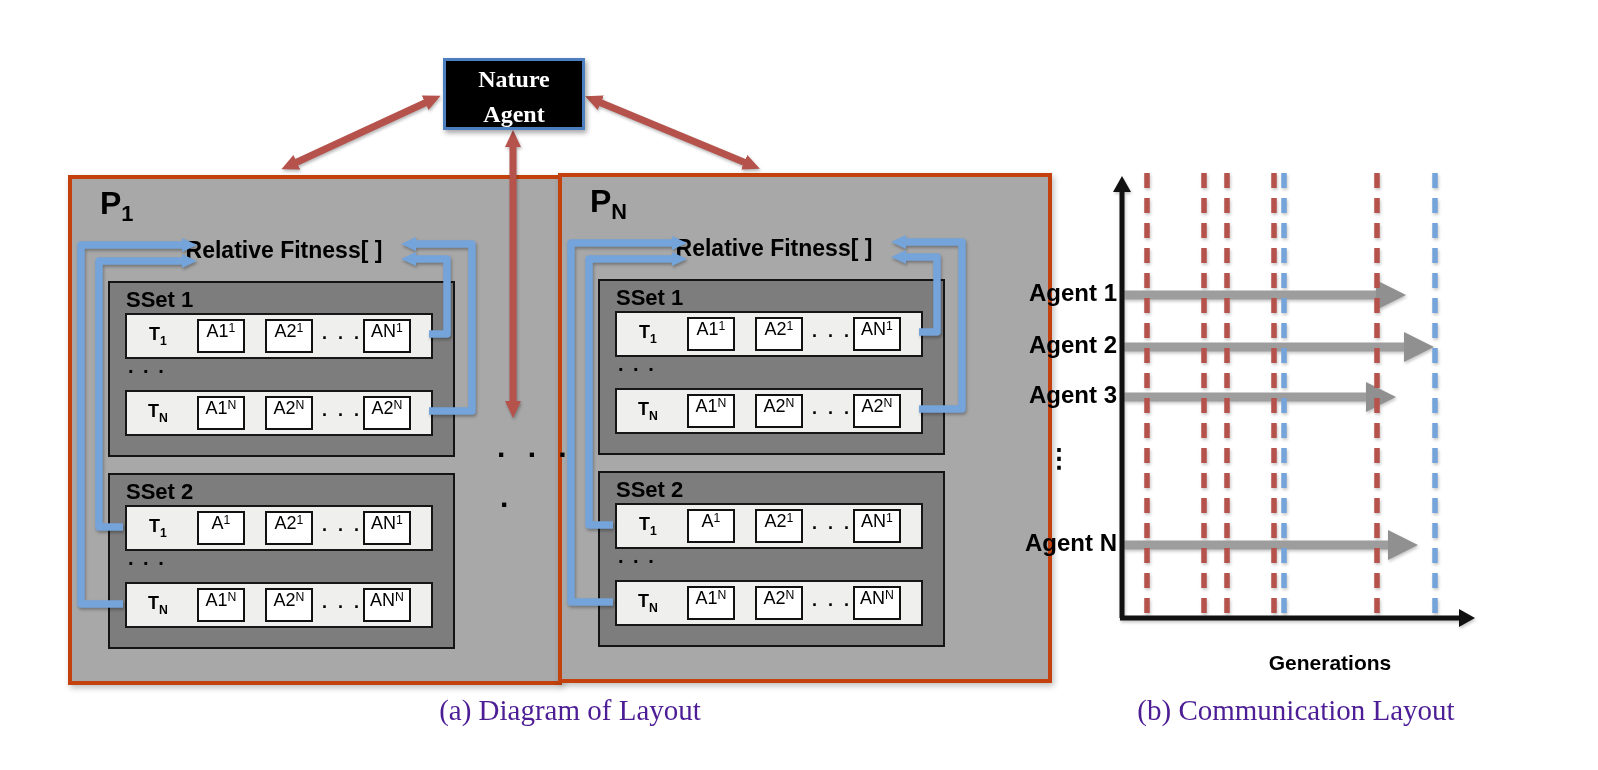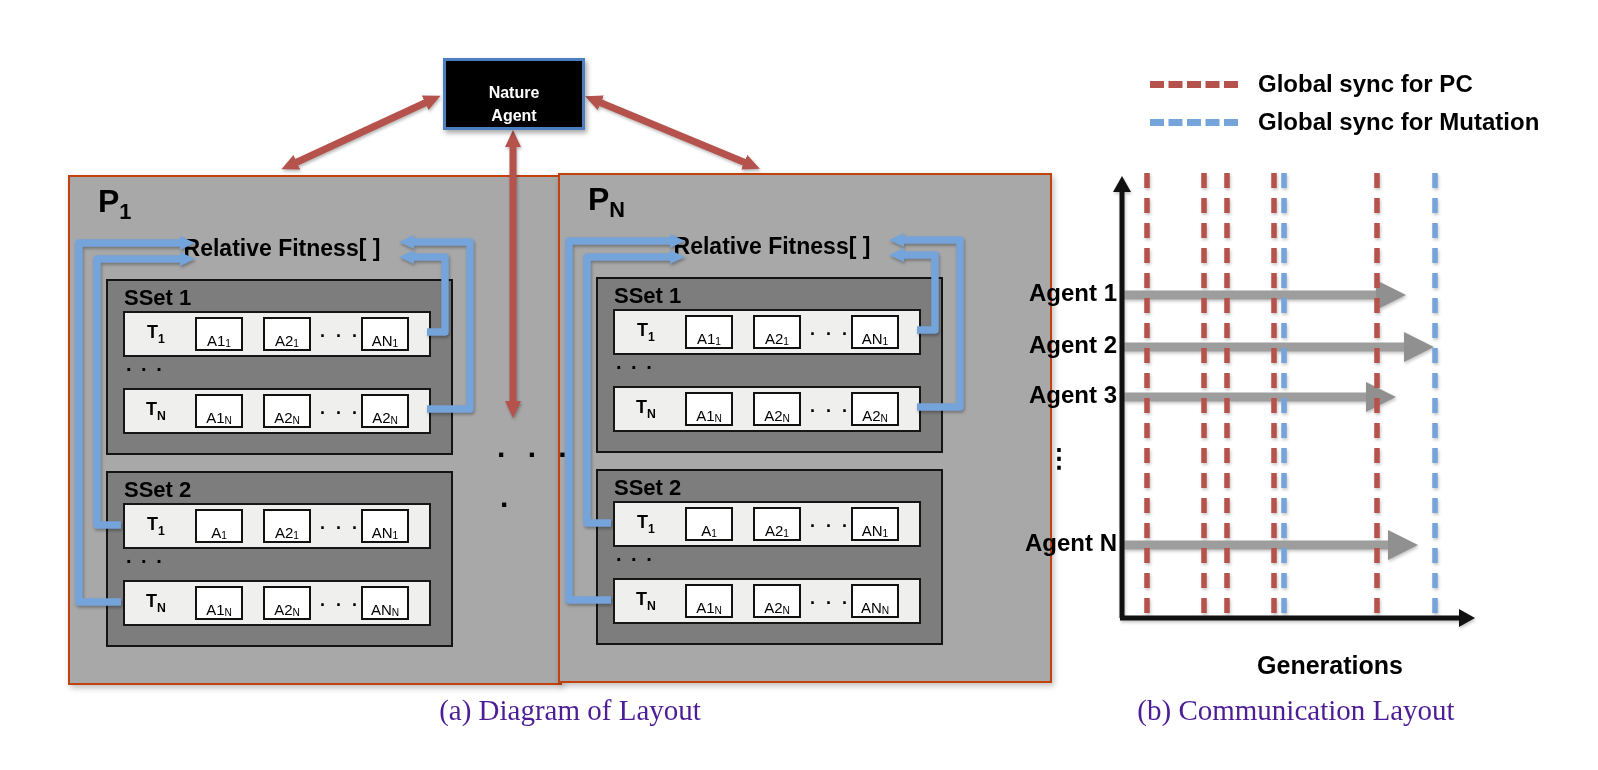--- a/index.html
+++ b/index.html
@@ -6,45 +6,45 @@
   .stage{position:relative;width:1598px;height:770px;background:#fff;overflow:hidden;
          font-family:"Liberation Sans",sans-serif;color:#000;}
   .stage *{box-sizing:border-box;}
   section{position:absolute;}
   
   .panel-a{left:0;top:0;width:1000px;height:770px;}
   .red-links{position:absolute;left:0;top:0;filter:drop-shadow(1px 2px 1.5px rgba(0,0,0,.28));}
   .red-arrow{stroke:var(--red);stroke-width:7;fill:none;stroke-linejoin:round;}
   .rarrow-fill{fill:var(--red);}
   .nature{position:absolute;left:443px;top:58px;width:142px;height:72px;background:#000;
-          border:3px solid var(--nature_border);color:#fff;font-weight:bold;font-size:16px;
-          text-align:center;line-height:1.45;padding-top:20px;box-shadow:2px 3px 5px rgba(0,0,0,.35);}
+          border:3px solid var(--nature_border);color:#fff;font-weight:bold;font-size:24px;
+          text-align:center;line-height:1.45;padding-top:1px;box-shadow:2px 3px 5px rgba(0,0,0,.35);font-family:Liberation Serif, serif;}
   .panel{position:absolute;width:494px;height:510px;background:var(--panel_gray);
-         border:2px solid #c2410c;box-shadow:2px 3px 6px rgba(0,0,0,.25);}
+         border:4px solid #c2410c;box-shadow:2px 3px 6px rgba(0,0,0,.25);}
   .p-left{left:68px;top:175px;}
   .p-right{left:558px;top:173px;}
   .p-name{position:absolute;left:28px;top:6px;font-size:32px;font-weight:bold;}
   .p-name sub,.t sub,.cellbox sub{font-size:68%;}
   .fitness{position:absolute;left:62px;top:58px;width:300px;text-align:center;
            font-size:23px;font-weight:bold;white-space:nowrap;}
   .blue-links{position:absolute;left:0;top:0;overflow:visible;
               filter:drop-shadow(1px 2px 1.5px rgba(0,0,0,.3));}
   .blue-arrow{stroke:var(--blue);stroke-width:7.5;fill:none;stroke-linejoin:round;}
   .barrow-fill{fill:var(--blue);}
   .sset{position:absolute;left:36px;width:347px;height:176px;background:var(--sset_gray);
         border:2px solid #141414;}
   .sset-1{top:102px;} .sset-2{top:294px;}
   .sset-label{position:absolute;left:16px;top:4px;font-size:22px;font-weight:bold;}
   .rowstrip{position:absolute;left:15px;width:308px;height:46px;background:var(--row_bg);
             border:2px solid #161616;display:flex;align-items:center;}
   .row-1{top:30px;} .row-2{top:107px;}
   .gap-dots{position:absolute;left:18px;top:72px;font-size:20px;font-weight:bold;letter-spacing:2px;}
   .t{width:62px;text-align:center;font-weight:bold;font-size:18px;}
   .cellbox{width:48px;height:34px;background:#fff;border:2px solid #111;display:flex;
-           align-items:flex-end;justify-content:center;font-size:15px;white-space:nowrap;}
+           align-items:flex-start;justify-content:center;font-size:18px;white-space:nowrap;}
   .cb1{margin-left:8px;} .cb2{margin-left:20px;} .cb3{margin-left:0;}
   .rowdots{width:42px;margin-left:8px;text-align:center;font-size:18px;font-weight:bold;
            letter-spacing:3px;padding-bottom:6px;}
   .cont-dots{position:absolute;left:497px;top:430px;font-size:30px;font-weight:bold;letter-spacing:7px;}
   .cont-dot{position:absolute;left:500px;top:480px;font-size:30px;font-weight:bold;}
   .caption{position:absolute;font-family:"Liberation Serif",serif;font-size:29px;color:#4c1d95;
            text-align:center;white-space:nowrap;}
   .caption-a{left:70px;top:694px;width:1000px;}
   
   .panel-b{left:1000px;top:55px;width:598px;height:715px;}
@@ -57,21 +57,21 @@
   .agent-label{position:absolute;left:0;width:117px;text-align:right;font-size:24px;
                font-weight:bold;white-space:nowrap;}
   .vdots{text-align:left;padding-left:46px;font-size:26px;}
   .legend{position:absolute;left:150px;top:14px;}
   .legend-row{display:flex;align-items:center;height:30px;margin-bottom:8px;}
   .swatch{width:88px;height:0;border-top:7px dashed;}
   .swatch.pc{border-color:var(--red);}
   .swatch.mutation{border-color:var(--blue);}
   .legend-label{margin-left:20px;font-size:24px;font-weight:bold;white-space:nowrap;}
   .generations{position:absolute;left:200px;top:596px;width:260px;text-align:center;
-               font-size:25px;font-weight:bold;}
+               font-size:21px;font-weight:bold;}
   .caption-b{left:16px;top:639px;width:560px;}
 </style>
 </head>
 <body>
 
 <div class="stage">
 
   <section class="panel-a">
 
     <div id="panels-host">
@@ -308,28 +308,18 @@
       </svg>
 
     <div id="b-labels">
         <div class="agent-label" style="top: 224px;">Agent 1</div>
         <div class="agent-label" style="top: 276px;">Agent 2</div>
         <div class="agent-label" style="top: 326px;">Agent 3</div>
         <div class="agent-label" style="top: 474px;">Agent N</div>
         <div class="agent-label vdots" style="top: 388px;">⋮</div>
       </div>
 
-    <div class="legend">
-      <div class="legend-row">
-        <span class="swatch pc"></span>
-        <span class="legend-label">Global sync for PC</span>
-      </div>
-      <div class="legend-row">
-        <span class="swatch mutation"></span>
-        <span class="legend-label">Global sync for Mutation</span>
-      </div>
-    </div>
 
     <div class="generations">Generations</div>
 
     <div class="caption caption-b">(b) Communication Layout</div>
   </section>
 </div>
 
 </body></html>

